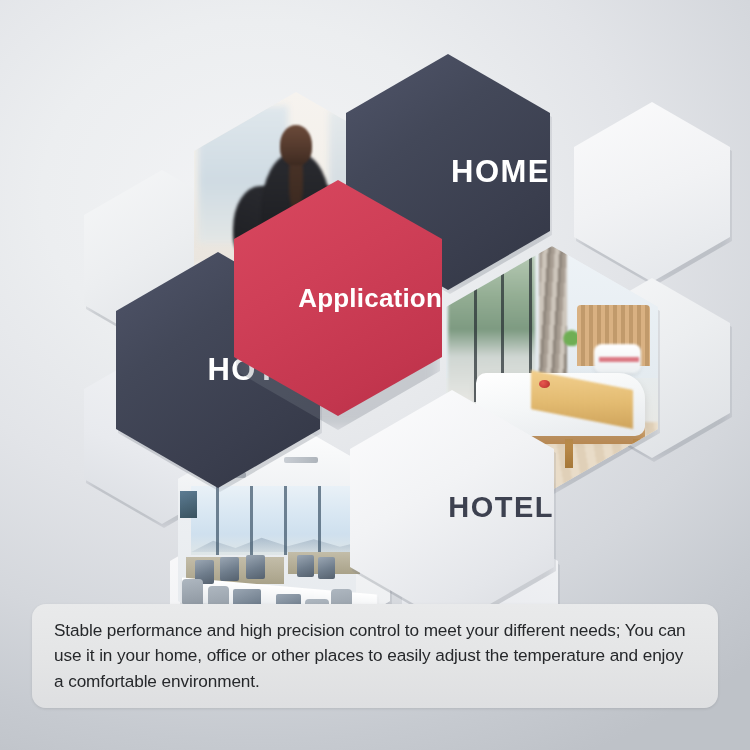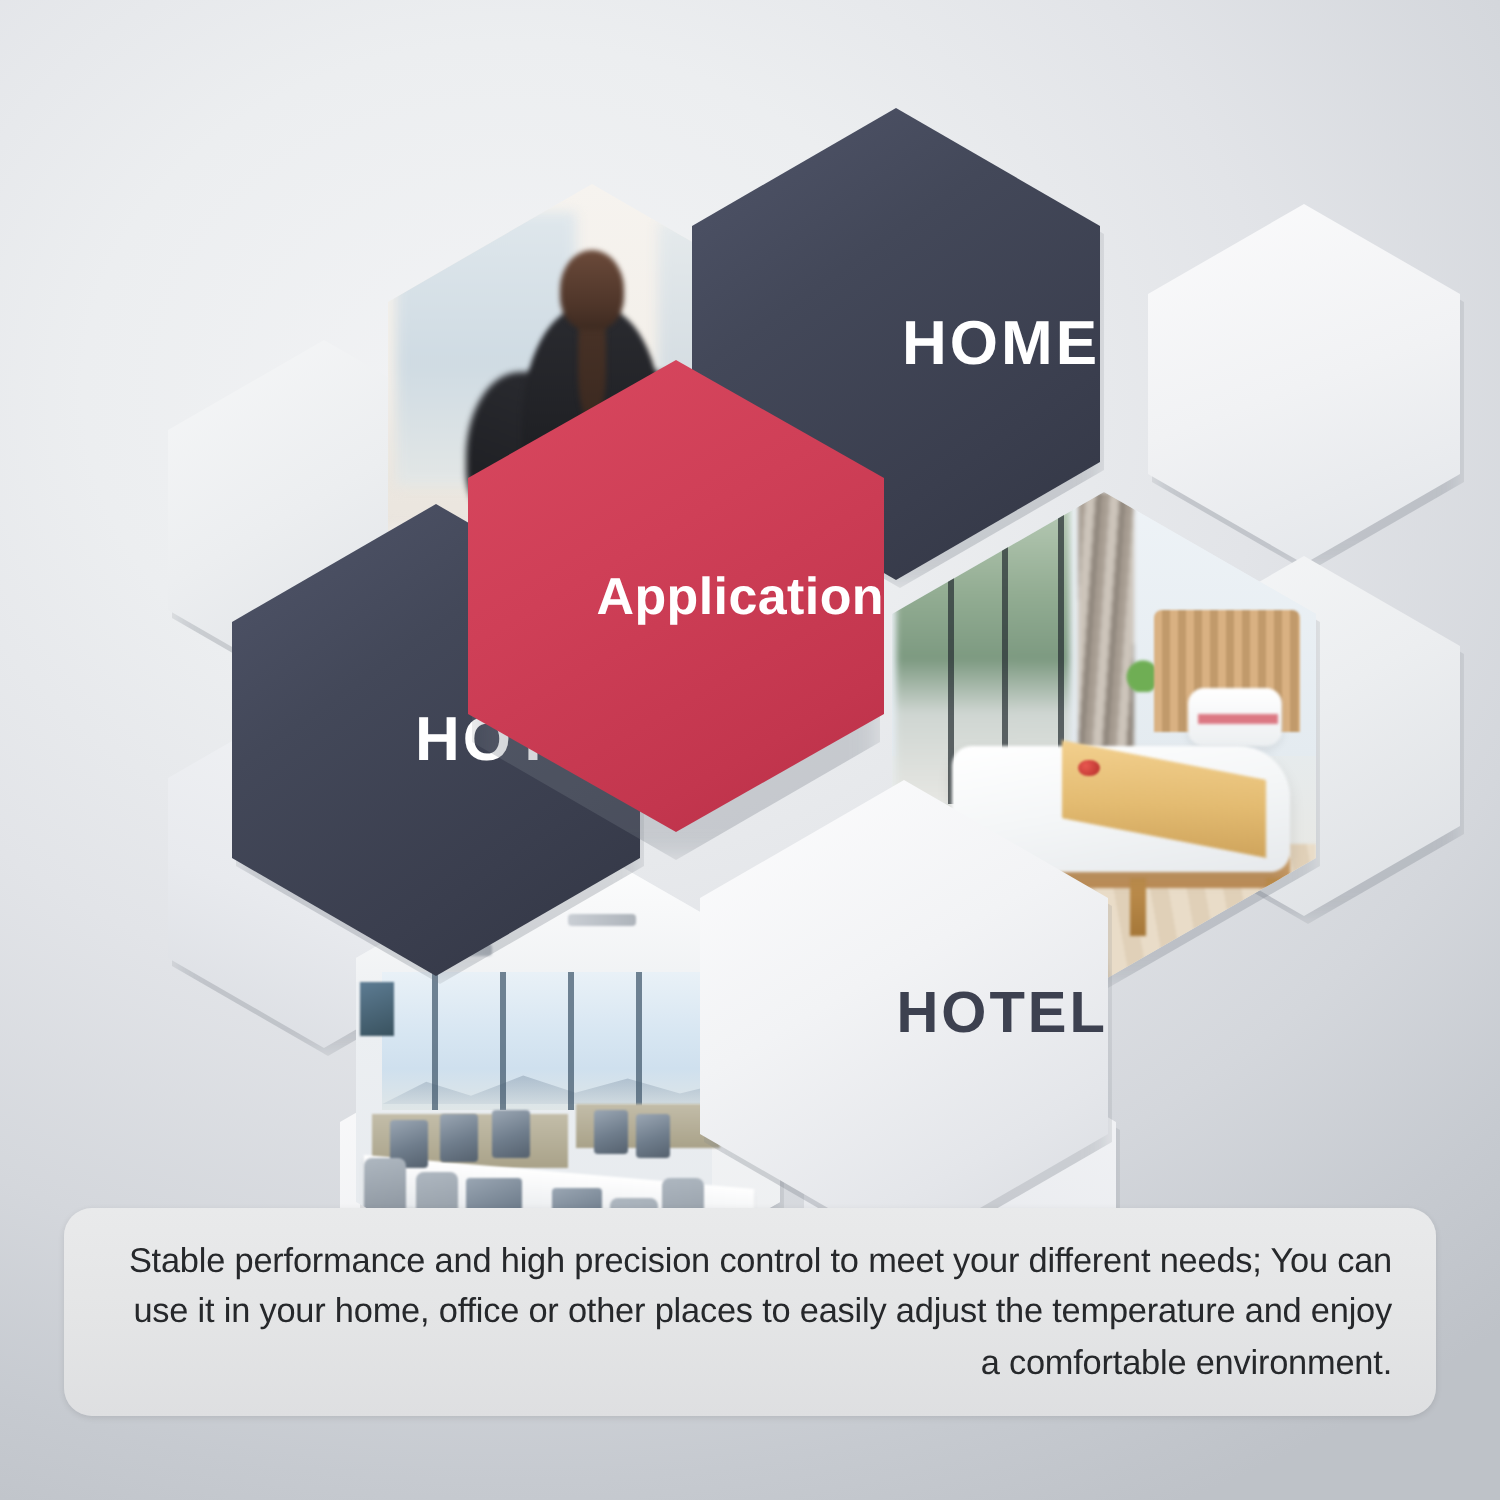--- a/index.html
+++ b/index.html
@@ -290,21 +290,21 @@
     display: flex;
     align-items: center;
     justify-content: center;
     box-sizing: border-box;
     padding: 6px 22px;
   }
   #caption-text {
     font-size: 17.2px;
     line-height: 1.46;
     color: #26282b;
-    text-align: right;
+    text-align: left;
     letter-spacing: -0.1px;
   }
 </style>
 </head>
 <body>
 
 <div id="stage">
 
   <div class="hexshadow" style="left:86px;  top:174px; width:156px; height:180px;"></div>
   <div class="hex hex-deco-a" style="left:84px;  top:170px; width:156px; height:180px;"></div>

